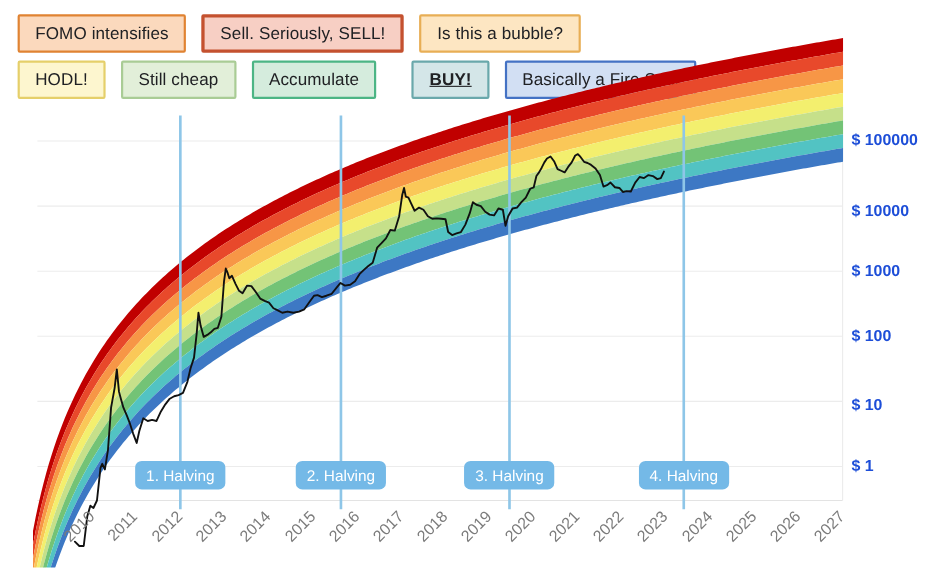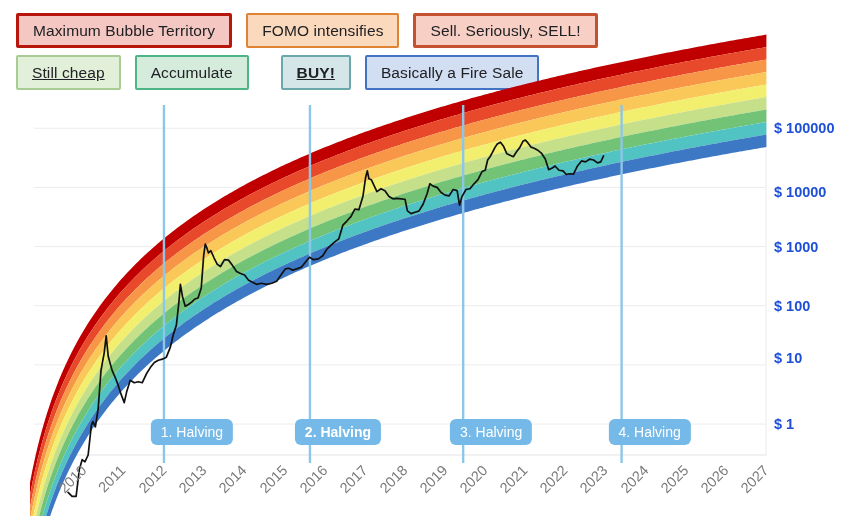--- a/index.html
+++ b/index.html
@@ -65,36 +65,36 @@
     height:26px;
     display:flex;align-items:center;justify-content:center;
     padding:0 10px;
     background:#74b9e7;
     color:#ffffff;
     font-size:14px;
     border-radius:6px;
     white-space:nowrap;
     transform:translateX(-50%);
     top:419px;
-    margin-left:28px;
   }
 </style>
 </head>
 <body>
 
 <div id="root">
 
   <div class="legend">
     <div class="legend-row r1" id="legend-row-0">
-        <div class="chip b3" style="background: rgb(244, 199, 195); border-color: rgb(183, 22, 12);">Maximum Bubble Territory</div>
         <div class="chip b2" style="background: rgb(251, 217, 189); border-color: rgb(224, 131, 50);">FOMO intensifies</div>
         <div class="chip b3" style="background: rgb(247, 207, 196); border-color: rgb(196, 81, 47);">Sell. Seriously, SELL!</div>
+        <div class="chip b2" style="background: rgb(253, 230, 194); border-color: rgb(232, 174, 85);">Is this a bubble?</div>
       </div>
     <div class="legend-row r2" id="legend-row-1">
-        <div class="chip b2" style="background: rgb(226, 239, 217); border-color: rgb(169, 204, 149); text-decoration: underline;">Still cheap</div>
+        <div class="chip b2" style="background: rgb(253, 246, 207); border-color: rgb(229, 207, 106);">HODL!</div>
+        <div class="chip b2" style="background: rgb(226, 239, 217); border-color: rgb(169, 204, 149);">Still cheap</div>
         <div class="chip b2" style="background: rgb(213, 236, 221); border-color: rgb(76, 181, 133);">Accumulate</div>
         <div class="chip b2 bold-u" style="background: rgb(212, 230, 232); border-color: rgb(106, 168, 171);">BUY!</div>
         <div class="chip b2" style="background: rgb(210, 223, 243); border-color: rgb(68, 114, 196);">Basically a Fire Sale</div>
       </div>
   </div>
 
   <div class="plot">
     <svg class="chart" id="chart-svg" width="850" height="516">
         <defs></defs>
         <line x1="34" y1="128.22967423758" x2="766" y2="128.22967423758" stroke="#ececec" stroke-width="1"></line>
@@ -120,21 +120,21 @@
         <line x1="621.6043956043906" y1="105" x2="621.6043956043906" y2="463" stroke="#8ec6e8" stroke-width="2.4"></line>
         <path d="M68.09,492.39 L72.10,496.36 L76.11,496.36 L79.32,469.59 L82.13,459.68 L84.93,461.83 L88.14,455.00 L91.35,425.38 L92.96,421.61 L95.36,426.77 L98.17,408.96 L100.98,370.63 L104.19,352.82 L106.19,335.82 L108.20,356.25 L110.20,363.64 L112.21,370.63 L115.42,378.02 L118.23,385.41 L121.03,394.17 L124.24,402.66 L126.65,391.87 L130.26,380.26 L134.27,382.71 L138.28,381.70 L142.29,382.71 L146.30,374.06 L150.31,367.60 L154.32,362.45 L158.34,360.21 L162.35,359.16 L166.36,357.18 L170.37,347.09 L173.18,335.01 L176.38,325.13 L178.79,303.28 L180.40,284.33 L182.40,296.18 L185.21,306.25 L188.42,304.48 L191.63,302.14 L194.84,298.99 L198.04,298.02 L201.25,287.92 L203.66,255.73 L205.26,244.11 L206.87,247.88 L208.47,252.95 L210.88,250.74 L214.09,258.03 L217.30,264.37 L220.51,266.52 L224.52,259.69 L228.53,260.12 L232.54,265.42 L236.55,271.43 L240.56,273.54 L244.57,275.05 L248.58,280.21 L252.59,282.18 L256.60,284.33 L261.42,283.23 L266.63,284.33 L271.85,283.23 L276.66,281.18 L281.47,274.28 L285.48,268.85 L288.69,268.25 L292.70,270.11 L296.71,268.85 L301.53,267.08 L306.74,260.56 L309.55,257.24 L313.56,259.69 L318.37,258.85 L322.79,255.73 L326.80,249.27 L330.81,245.31 L334.82,241.88 L338.83,238.85 L342.84,225.16 L346.85,221.04 L350.86,216.67 L354.87,209.08 L358.88,209.69 L362.90,196.56 L365.70,176.98 L367.31,170.90 L368.91,178.75 L371.32,179.68 L373.73,184.95 L376.93,191.57 L380.95,188.71 L384.96,190.68 L388.97,196.56 L392.98,198.86 L396.99,198.47 L401.00,198.86 L405.01,199.27 L407.42,210.94 L411.03,213.65 L415.04,212.26 L419.05,210.94 L423.06,204.20 L427.07,193.78 L429.88,183.81 L433.09,186.14 L437.10,187.40 L441.11,192.50 L445.12,195.13 L449.13,195.84 L453.14,189.54 L457.15,190.68 L459.56,205.21 L461.97,196.56 L465.98,189.54 L469.99,188.71 L474.00,183.81 L478.01,179.68 L482.02,171.59 L485.23,170.24 L487.64,160.04 L490.04,156.72 L492.45,152.43 L494.86,147.63 L497.26,144.06 L500.47,142.23 L503.68,146.56 L506.89,153.78 L510.10,155.21 L513.31,156.72 L516.52,151.77 L519.73,147.63 L522.93,141.36 L525.34,140.10 L527.75,142.67 L530.96,147.09 L534.16,148.18 L537.37,149.92 L541.38,153.09 L545.40,159.17 L548.60,169.59 L551.81,168.33 L555.02,165.99 L559.03,170.24 L563.04,170.90 L566.25,174.53 L569.46,173.76 L573.47,174.07 L577.48,165.99 L581.49,160.94 L585.51,161.87 L589.52,159.17 L593.53,160.04 L597.54,162.84 L600.75,161.87 L603.55,155.95 " fill="none" stroke="#111111" stroke-width="1.7" stroke-linejoin="round" stroke-linecap="round"></path>
       </svg>
   </div>
 
   <div id="ylabels">
       <div class="ylabel" style="top: 128.23px;">$ 100000</div>
       <div class="ylabel" style="top: 192px;">$ 10000</div>
       <div class="ylabel" style="top: 246.563px;">$ 1000</div>
       <div class="ylabel" style="top: 305.73px;">$ 100</div>
-      <div class="ylabel" style="top: 358px;">$ 10</div>
+      <div class="ylabel" style="top: 369px;">$ 10</div>
       <div class="ylabel" style="top: 424.063px;">$ 1</div>
     </div>
   <div id="xlabels">
       <div class="xlabel" style="left: 46.033px;">2010</div>
       <div class="xlabel" style="left: 86.1429px;">2011</div>
       <div class="xlabel" style="left: 126.253px;">2012</div>
       <div class="xlabel" style="left: 166.363px;">2013</div>
       <div class="xlabel" style="left: 206.473px;">2014</div>
       <div class="xlabel" style="left: 246.582px;">2015</div>
       <div class="xlabel" style="left: 286.692px;">2016</div>
@@ -145,18 +145,18 @@
       <div class="xlabel" style="left: 487.242px;">2021</div>
       <div class="xlabel" style="left: 527.352px;">2022</div>
       <div class="xlabel" style="left: 567.462px;">2023</div>
       <div class="xlabel" style="left: 607.571px;">2024</div>
       <div class="xlabel" style="left: 647.681px;">2025</div>
       <div class="xlabel" style="left: 687.791px;">2026</div>
       <div class="xlabel" style="left: 727.901px;">2027</div>
     </div>
   <div id="halvings">
       <div class="halving" style="left: 163.951px;">1. Halving</div>
-      <div class="halving" style="left: 309.951px; font-weight: bold;">2. Halving</div>
+      <div class="halving" style="left: 309.951px;">2. Halving</div>
       <div class="halving" style="left: 463.17px;">3. Halving</div>
       <div class="halving" style="left: 621.604px;">4. Halving</div>
     </div>
 
 </div>
 
 </body></html>

